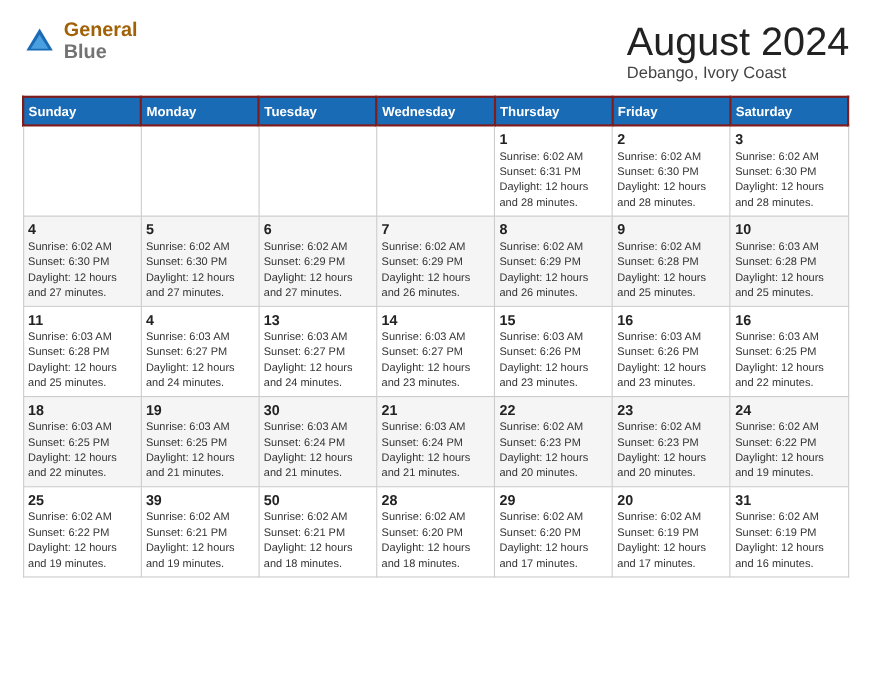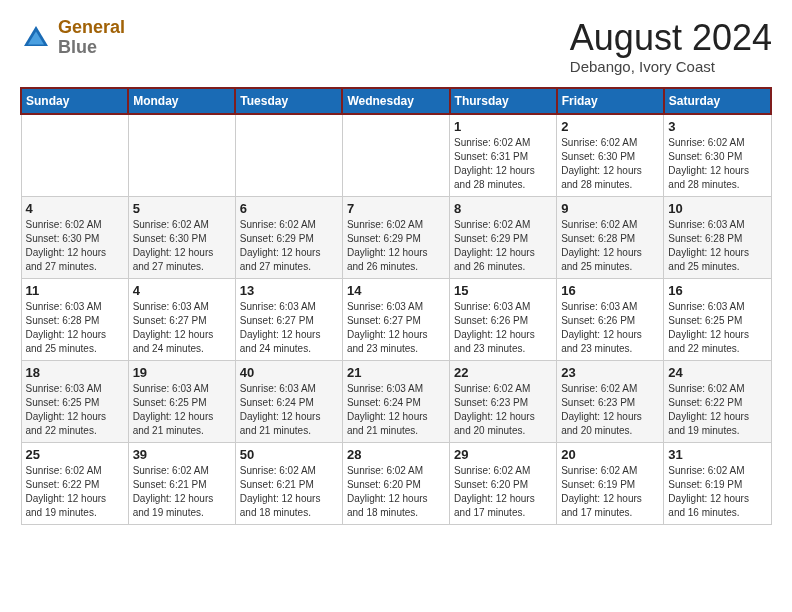--- a/index.html
+++ b/index.html
@@ -267,21 +267,21 @@
 and 22 minutes.</div>
           </td>
           <td>
             <span class="day-num">19</span>
             <div class="day-detail" style="white-space: pre-line;">Sunrise: 6:03 AM
 Sunset: 6:25 PM
 Daylight: 12 hours
 and 21 minutes.</div>
           </td>
           <td>
-            <span class="day-num">40</span>
+            <span class="day-num">30</span>
             <div class="day-detail" style="white-space: pre-line;">Sunrise: 6:03 AM
 Sunset: 6:24 PM
 Daylight: 12 hours
 and 21 minutes.</div>
           </td>
           <td>
             <span class="day-num">21</span>
             <div class="day-detail" style="white-space: pre-line;">Sunrise: 6:03 AM
 Sunset: 6:24 PM
 Daylight: 12 hours

